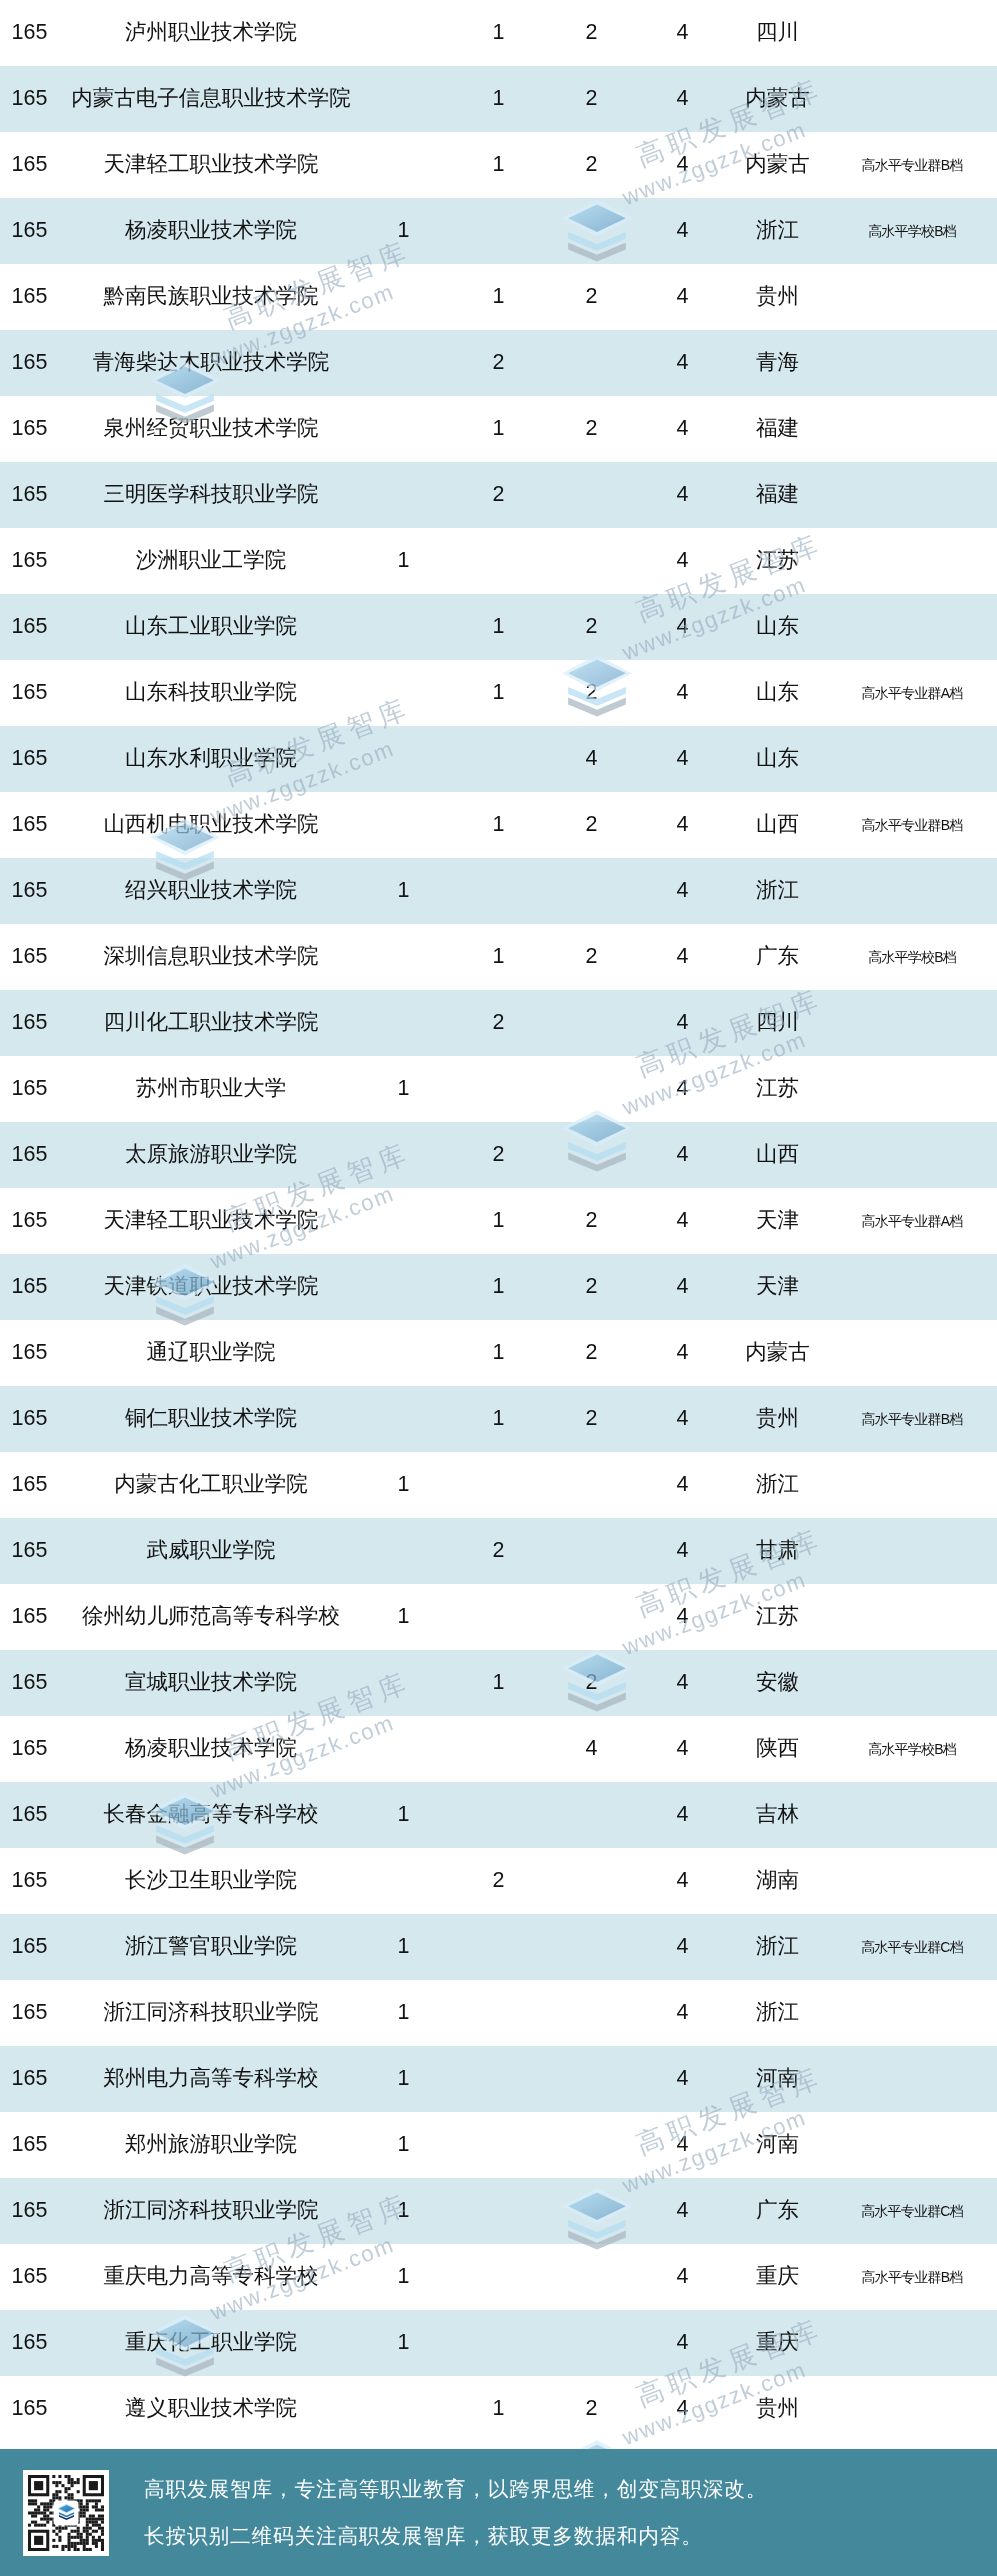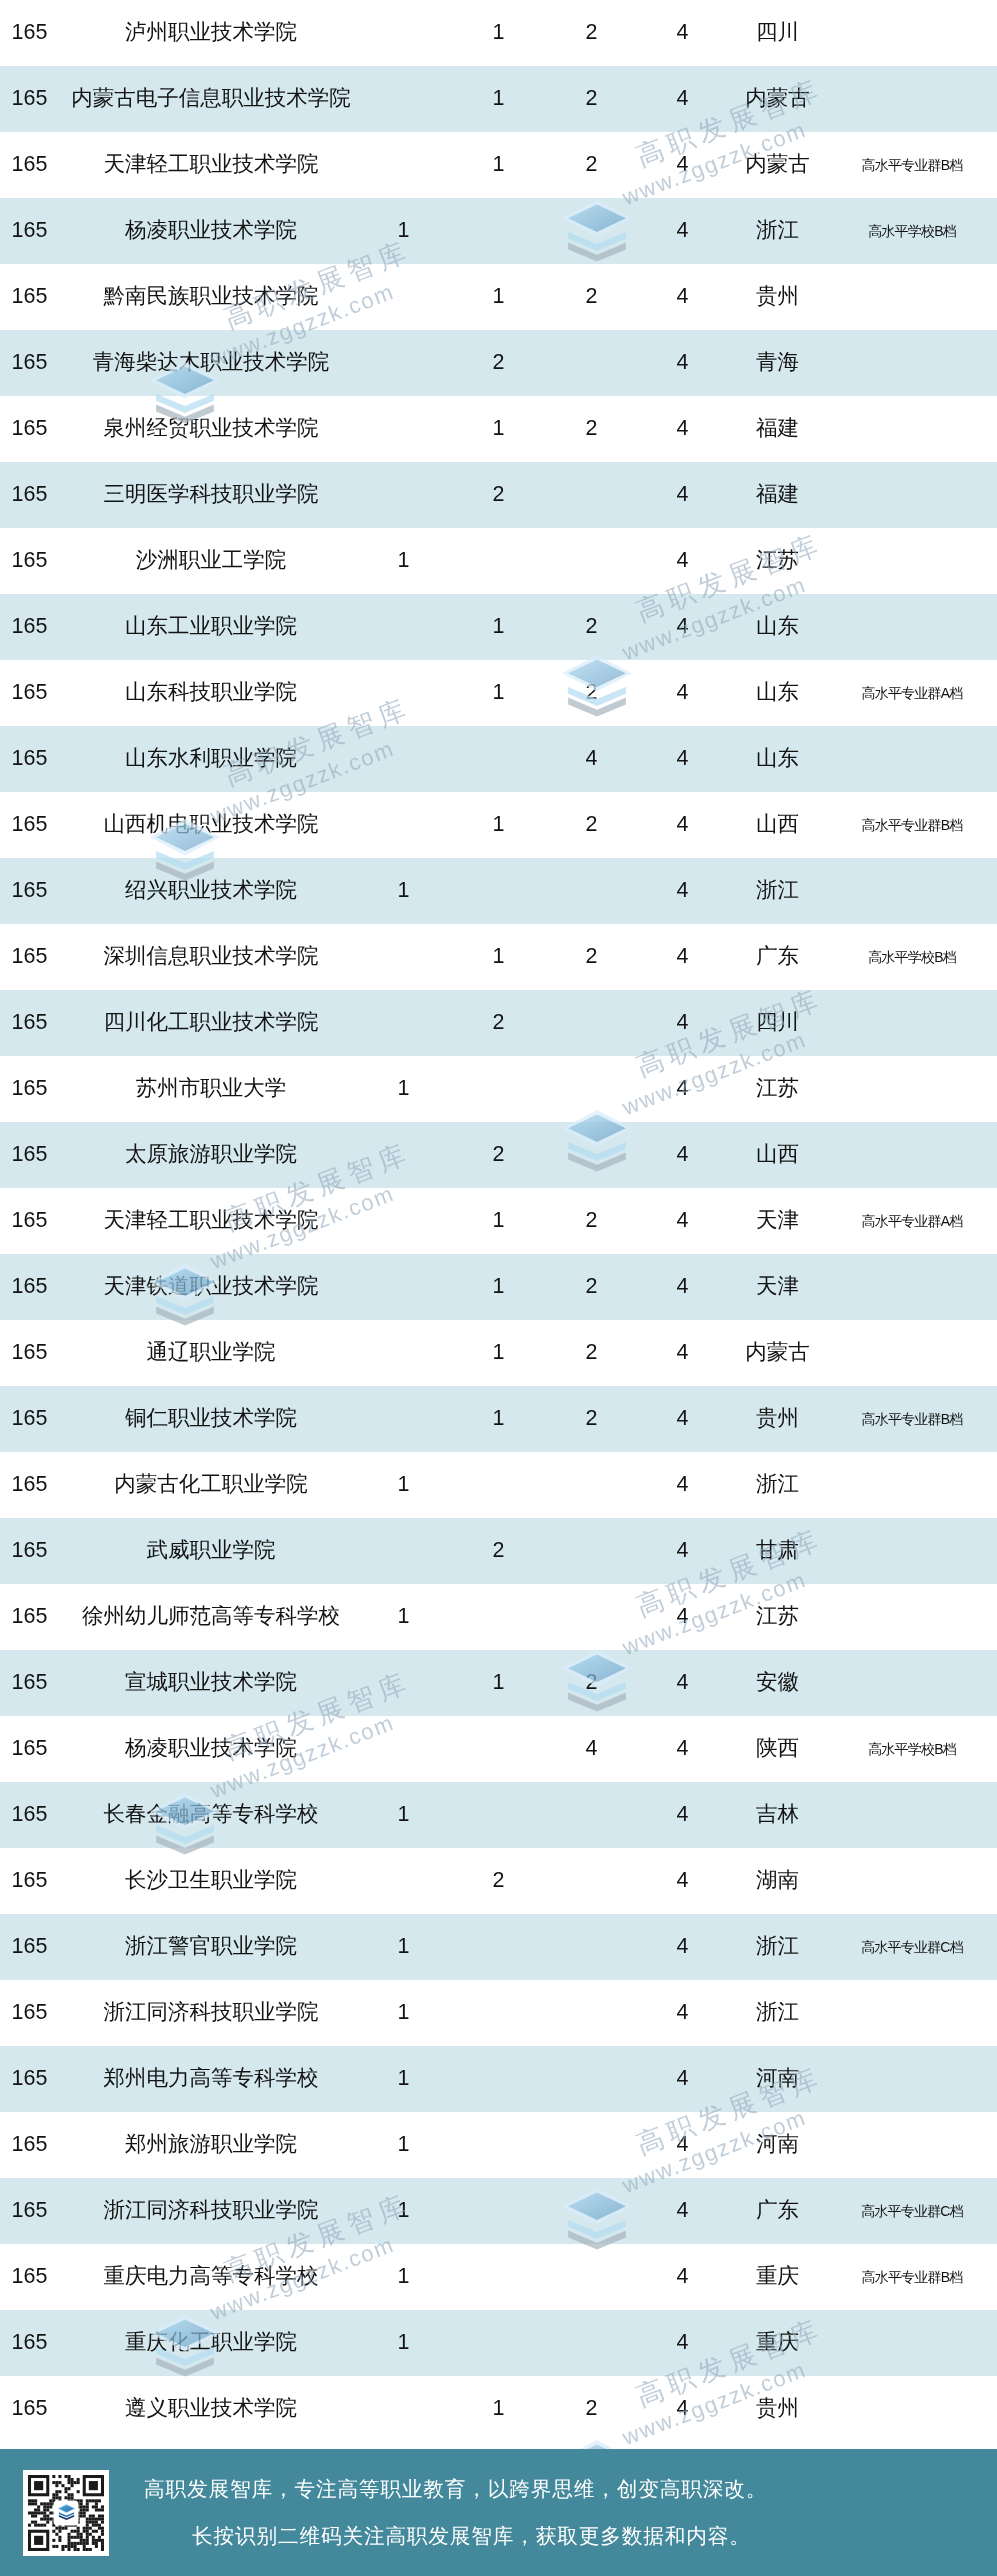--- a/index.html
+++ b/index.html
@@ -49,21 +49,21 @@
   }
   .qr-card svg.qr{width:76px;height:76px;display:block;}
   .qr-logo{
     position:absolute;left:50%;top:50%;transform:translate(-50%,-50%);
     width:25px;height:25px;background:#ffffff;border-radius:4.1px;
     display:flex;align-items:center;justify-content:center;
   }
   .qr-logo svg{width:20px;height:17.4px;display:block;}
   .footer-text{margin-left:35px;color:#ffffff;}
   .footer-line{font-size:20.7px;letter-spacing:0.8px;line-height:1;}
-  .footer-line + .footer-line{margin-top:26px;margin-left:48px;}
+  .footer-line + .footer-line{margin-top:26px;}
 </style>
 </head>
 <body>
 
 <div class="page">
 
   <div class="table-body">
       <div class="row">
         <div class="cell rank-cell">165</div>
         <div class="cell school-name">泸州职业技术学院</div>

